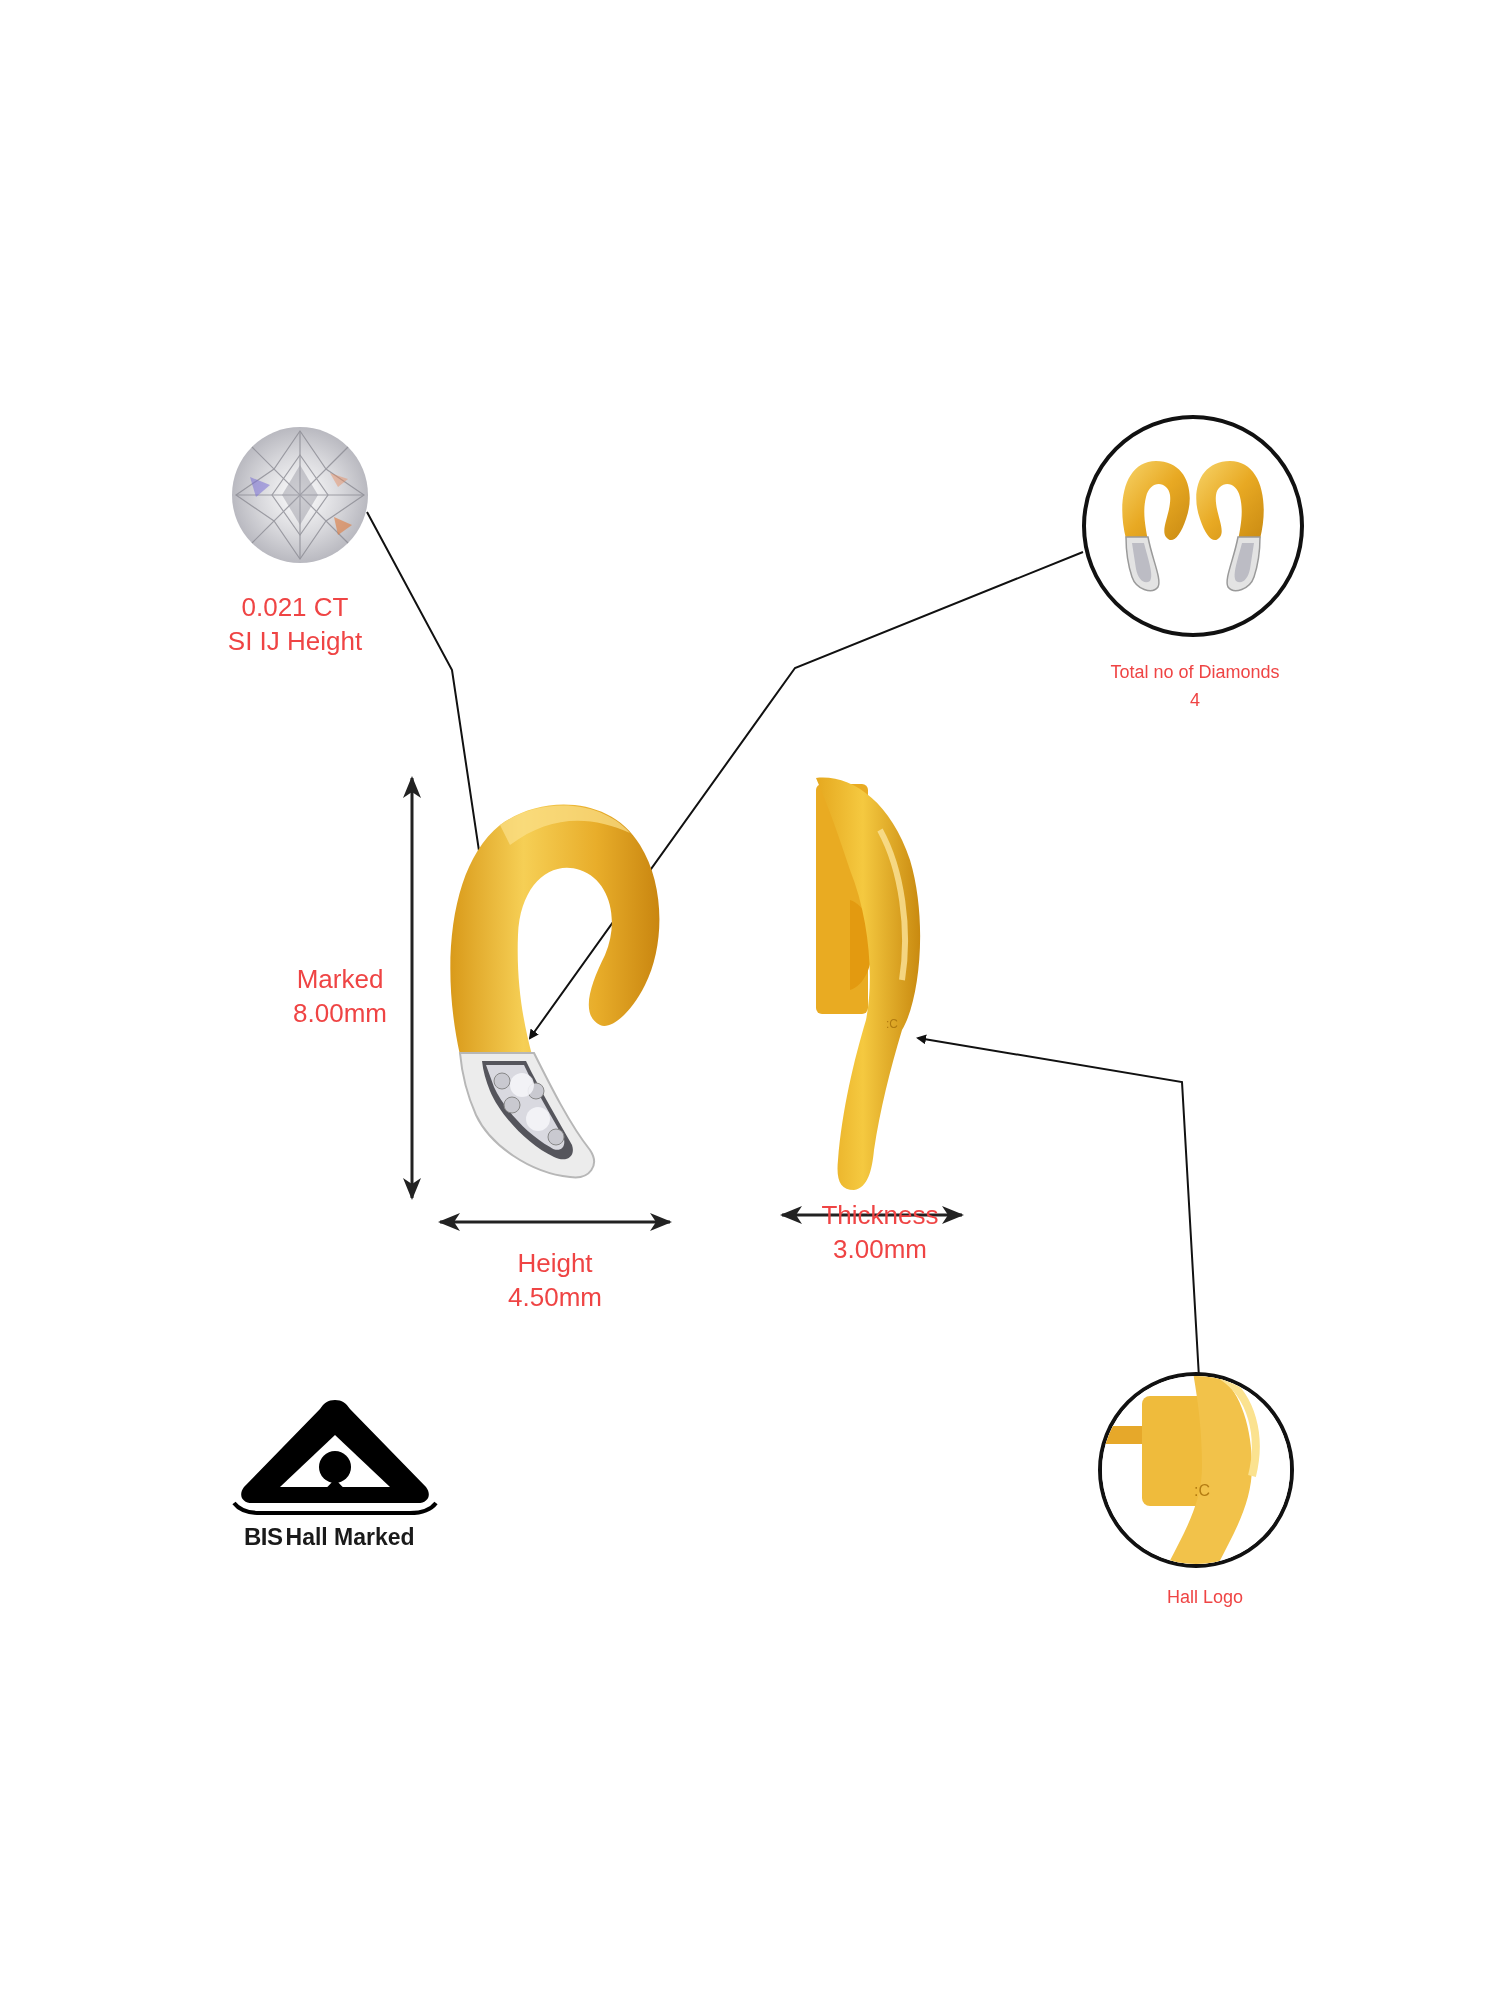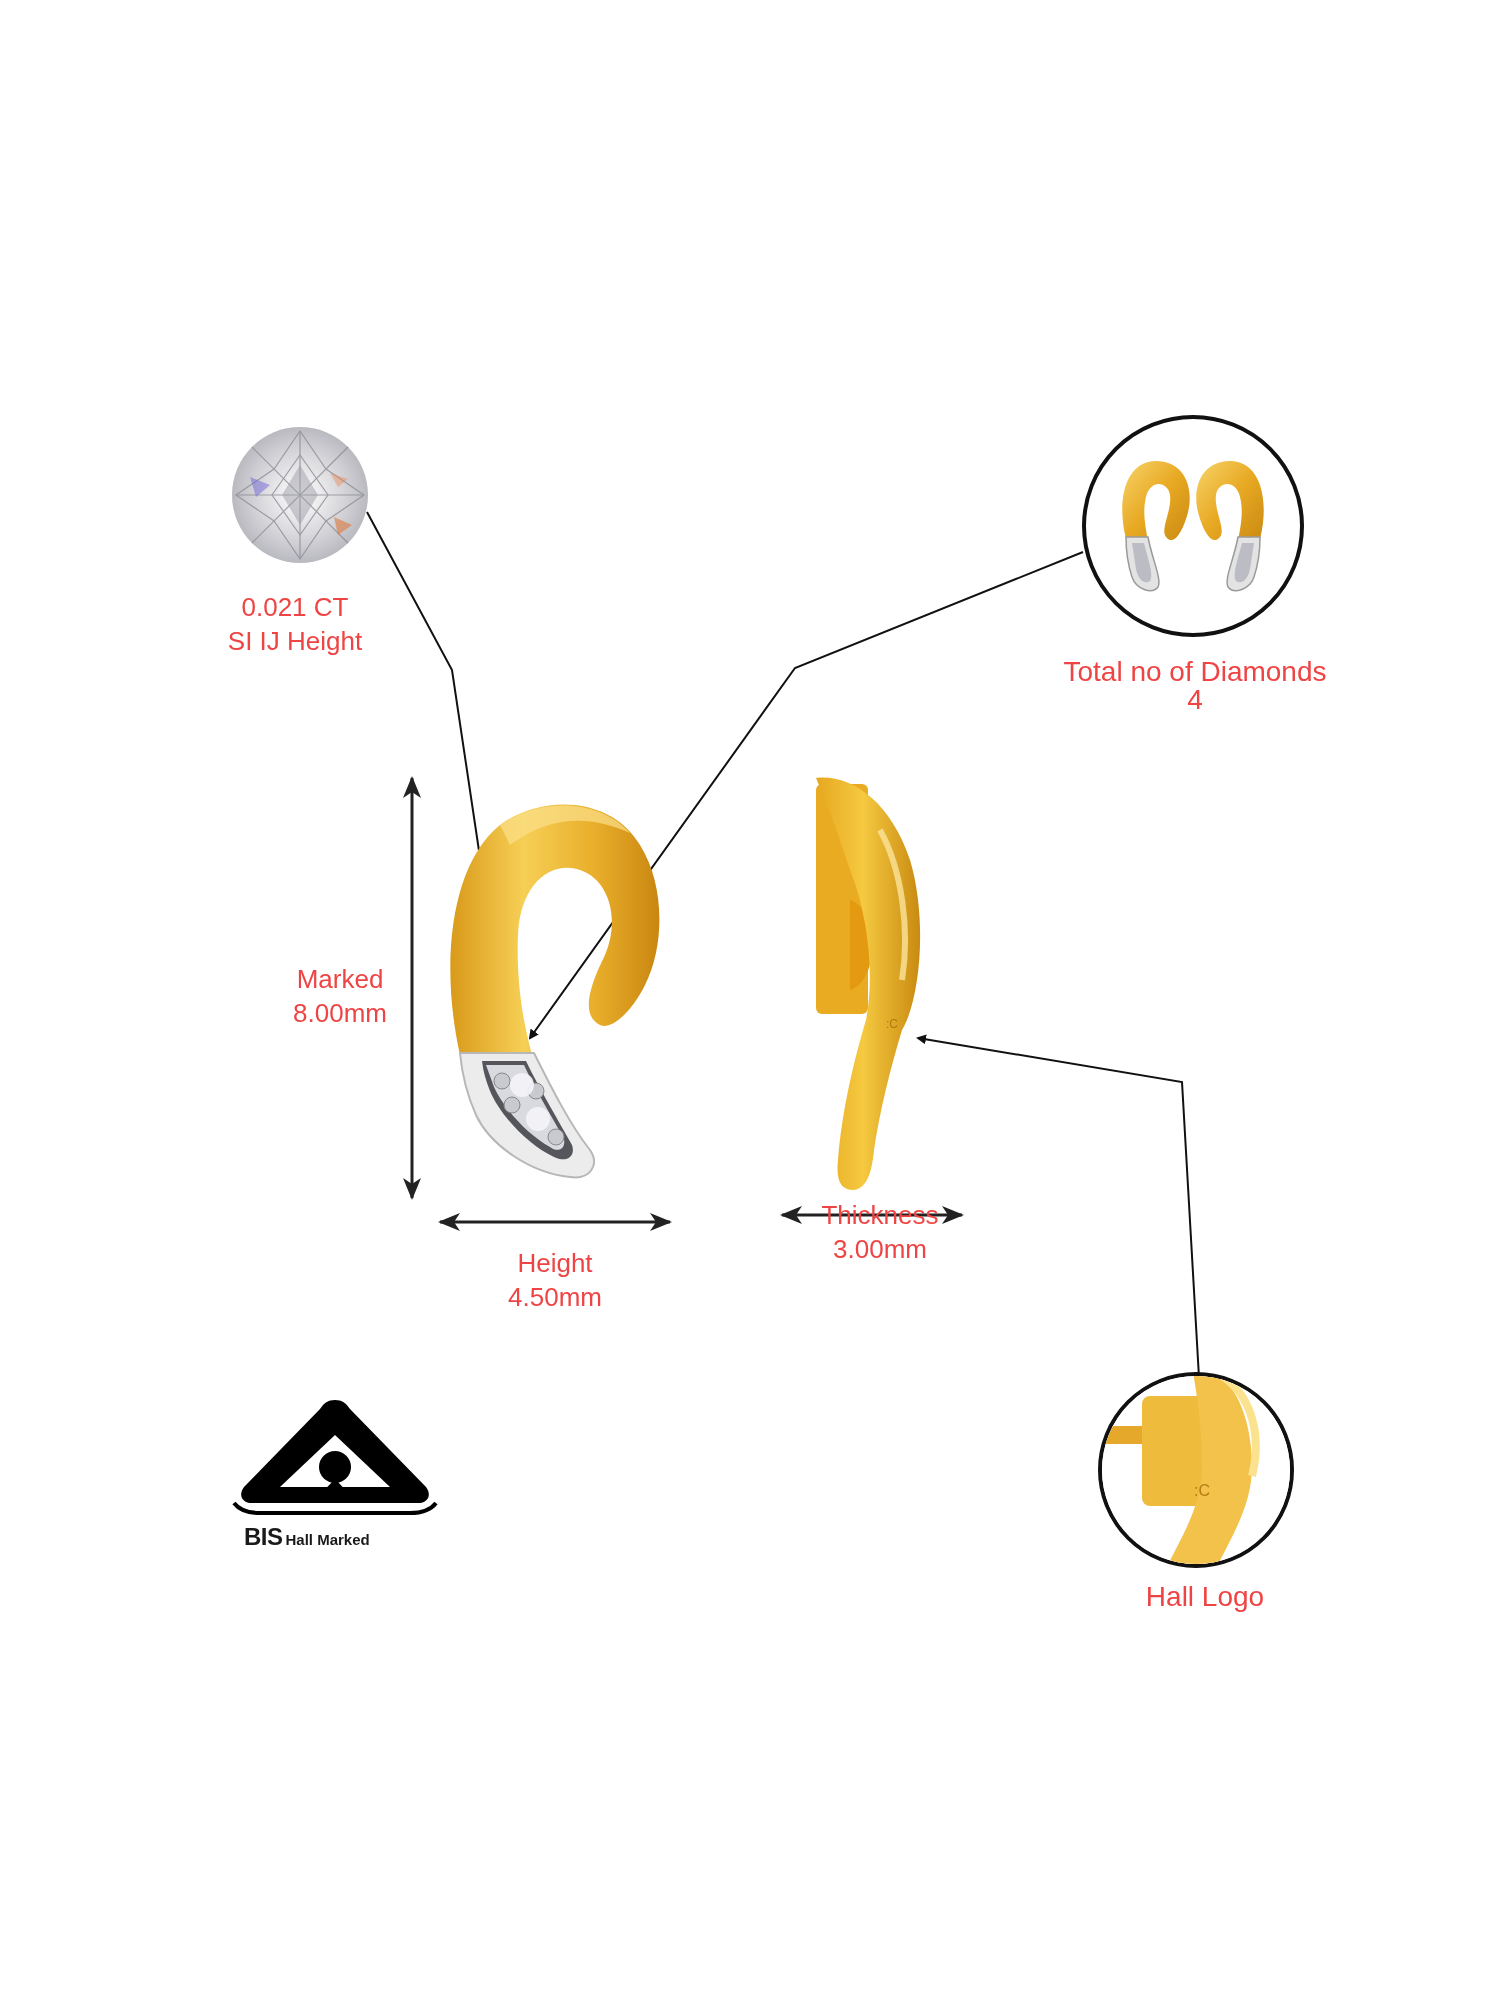--- a/index.html
+++ b/index.html
@@ -1,19 +1,19 @@
 <!DOCTYPE html>
 <html><head>
 <meta charset="utf-8">
 <style>
   html, body { margin:0; padding:0; background:#ffffff; }
   body { width:1500px; height:2000px; position:relative; overflow:hidden; font-family:"Liberation Sans", sans-serif; color:#1a1a1a; }
   .abs { position:absolute; }
   .label { position:absolute; text-align:center; font-size:26px; line-height:34px; color:#ef4444; }
-  .label-sm { font-size:28px; line-height:28px; }
+  .label-sm { font-size:18px; line-height:28px; }
   svg.overlay { position:absolute; left:0; top:0; }
   .circle-frame { position:absolute; border:4px solid #111; border-radius:50%; box-sizing:border-box; overflow:hidden; background:#fff; }
 </style>
 </head>
 <body>
 
 <svg class="overlay" width="1500" height="2000">
   <defs>
     <marker id="arrowhead" markerWidth="10" markerHeight="10" refX="8" refY="5" orient="auto" markerUnits="userSpaceOnUse">
       <path d="M0,0 L10,5 L0,10 z" fill="#111"></path>
@@ -165,15 +165,15 @@
 
 <div class="abs" style="left:230px;top:1395px;width:210px;height:170px;">
   <svg width="210" height="120" viewBox="0 0 210 120">
     <path d="M105,5 C112,5 116,8 120,14 L196,92 C202,100 198,108 188,108 L22,108 C12,108 8,100 14,92 L90,14 C94,8 98,5 105,5 Z" fill="#000"></path>
     <path d="M105,40 L160,92 L50,92 Z" fill="#fff"></path>
     <circle cx="105" cy="72" r="16" fill="#000"></circle>
     <path d="M82,108 L105,84 L128,108 Z" fill="#000"></path>
     <path d="M4,108 C10,116 20,118 30,118 L180,118 C190,118 200,116 206,108" stroke="#000" stroke-width="4" fill="none"></path>
   </svg>
   <div style="position:absolute;left:14px;top:128px;white-space:nowrap;font-weight:bold;">
-    <span style="font-size:24px;letter-spacing:-0.5px;">BIS</span><span style="font-size:15px;margin-left:3px;">Hall Marked</span>
+    <span style="font-size:24px;letter-spacing:-0.5px;">BIS</span><span style="font-size:23px;margin-left:3px;">Hall Marked</span>
   </div>
 </div>
 
 </body></html>

